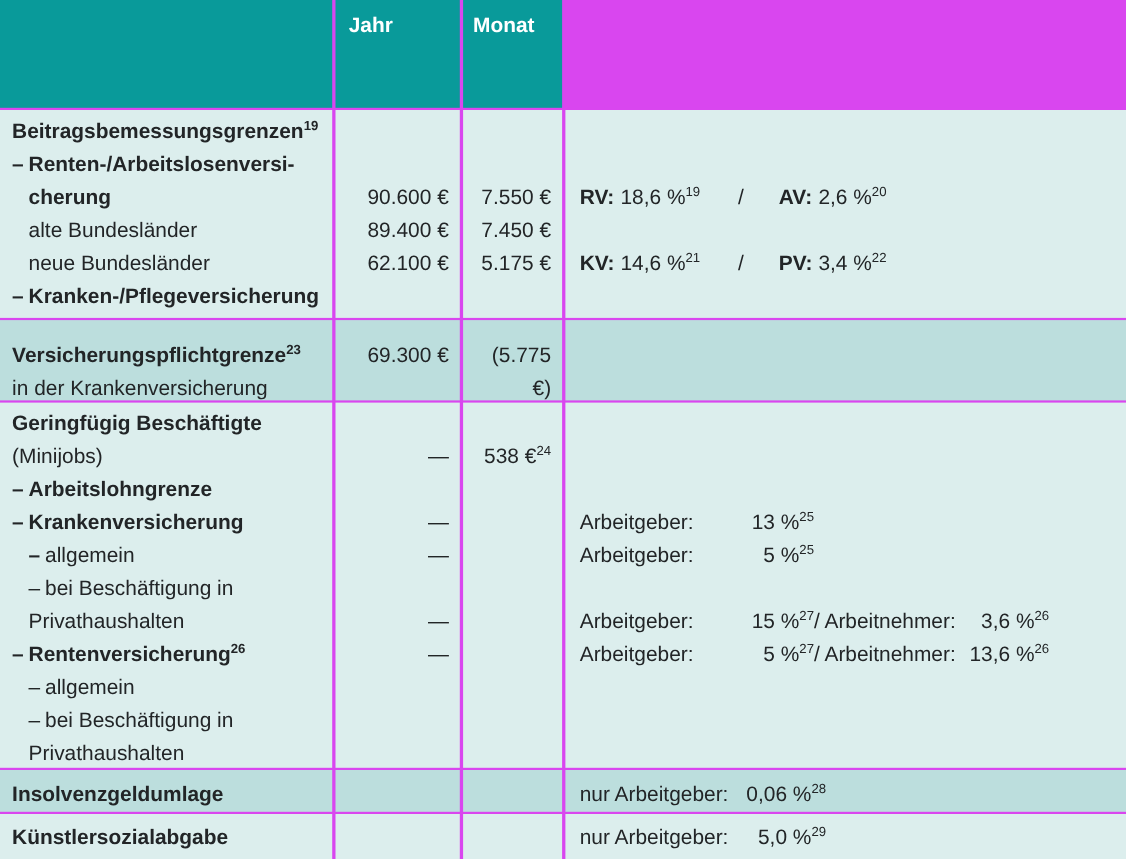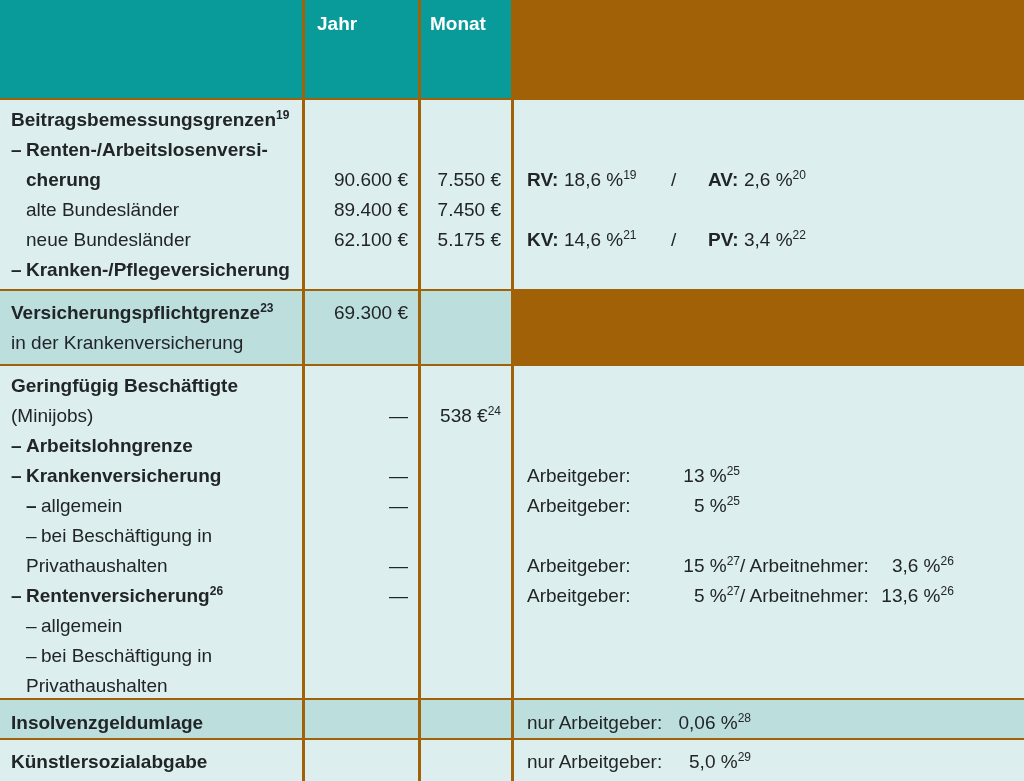--- a/index.html
+++ b/index.html
@@ -1,33 +1,33 @@
 <!DOCTYPE html>
 <html><head>
 <meta charset="utf-8">
 <style>
   html,body{margin:0;padding:0;background:#ffffff;}
   body{width:1024px;height:781px;overflow:hidden;
        font-family:"Liberation Sans",sans-serif;font-size:19px;color:#222527;}
-  .tbl{width:1024px;background:#a16207;}
+  .tbl{width:1024px;background:#d946ef;}
   .row{display:grid;grid-template-columns:302px 113px 90px 510px;column-gap:3px;box-sizing:border-box;}
   .row + .row{margin-top:2px;}
   .cell{box-sizing:border-box;overflow:hidden;}
   .hd{background:#099a9a;color:#ffffff;}
   .light .cell{background:#dceeed;}
   .medium .cell{background:#bcdedd;}
   .r-header{height:98px;}
   .r-bbg{height:189px;}
   .r-vpg{height:73px;}
   .r-gb{height:332px;}
   .r-igu{height:38px;}
   .r-ksa{height:41px;}
   .r-header .cell{padding-top:9px;}
   .r-bbg .cell{padding-top:5px;}
-  .r-vpg .cell{padding-top:7px;}
+  .r-vpg .cell{padding-top:18px;}
   .r-gb .cell{padding-top:5px;}
   .r-igu .cell{padding-top:8px;}
   .r-ksa .cell{padding-top:7px;}
   .c-label{padding-left:11px;padding-right:6px;}
   .c-jahr{padding-right:10px;text-align:right;}
   .c-monat{padding-right:10px;text-align:right;}
   .c-beitrag{padding-left:13px;padding-right:8px;}
   .r-header .c-jahr{text-align:left;padding-left:12px;}
   .r-header .c-monat{text-align:left;padding-left:9px;}
   .line{height:30px;line-height:30px;white-space:nowrap;}
@@ -111,20 +111,24 @@
   </div>
 
   <div class="row r-vpg medium">
     <div class="cell c-label">
       <div class="line b"><span>Versicherungspflichtgrenze</span><sup>23</sup></div>
       <div class="line">in der Krankenversicherung</div>
     </div>
     <div class="cell c-jahr">
       <div class="line">69.300 €</div>
     </div>
+    <div class="cell c-monat">
+      <div class="line">(5.775</div>
+      <div class="line">€)</div>
+    </div>
     <div class="cell c-beitrag"></div>
   </div>
 
   <div class="row r-gb light">
     <div class="cell c-label">
       <div class="line b">Geringfügig Beschäftigte</div>
       <div class="line">(Minijobs)</div>
       <div class="line b"><span class="dash">–</span><span>Arbeitslohngrenze</span></div>
       <div class="line b"><span class="dash">–</span><span>Krankenversicherung</span></div>
       <div class="line ind1"><span class="dash b">–</span><span>allgemein</span></div>

